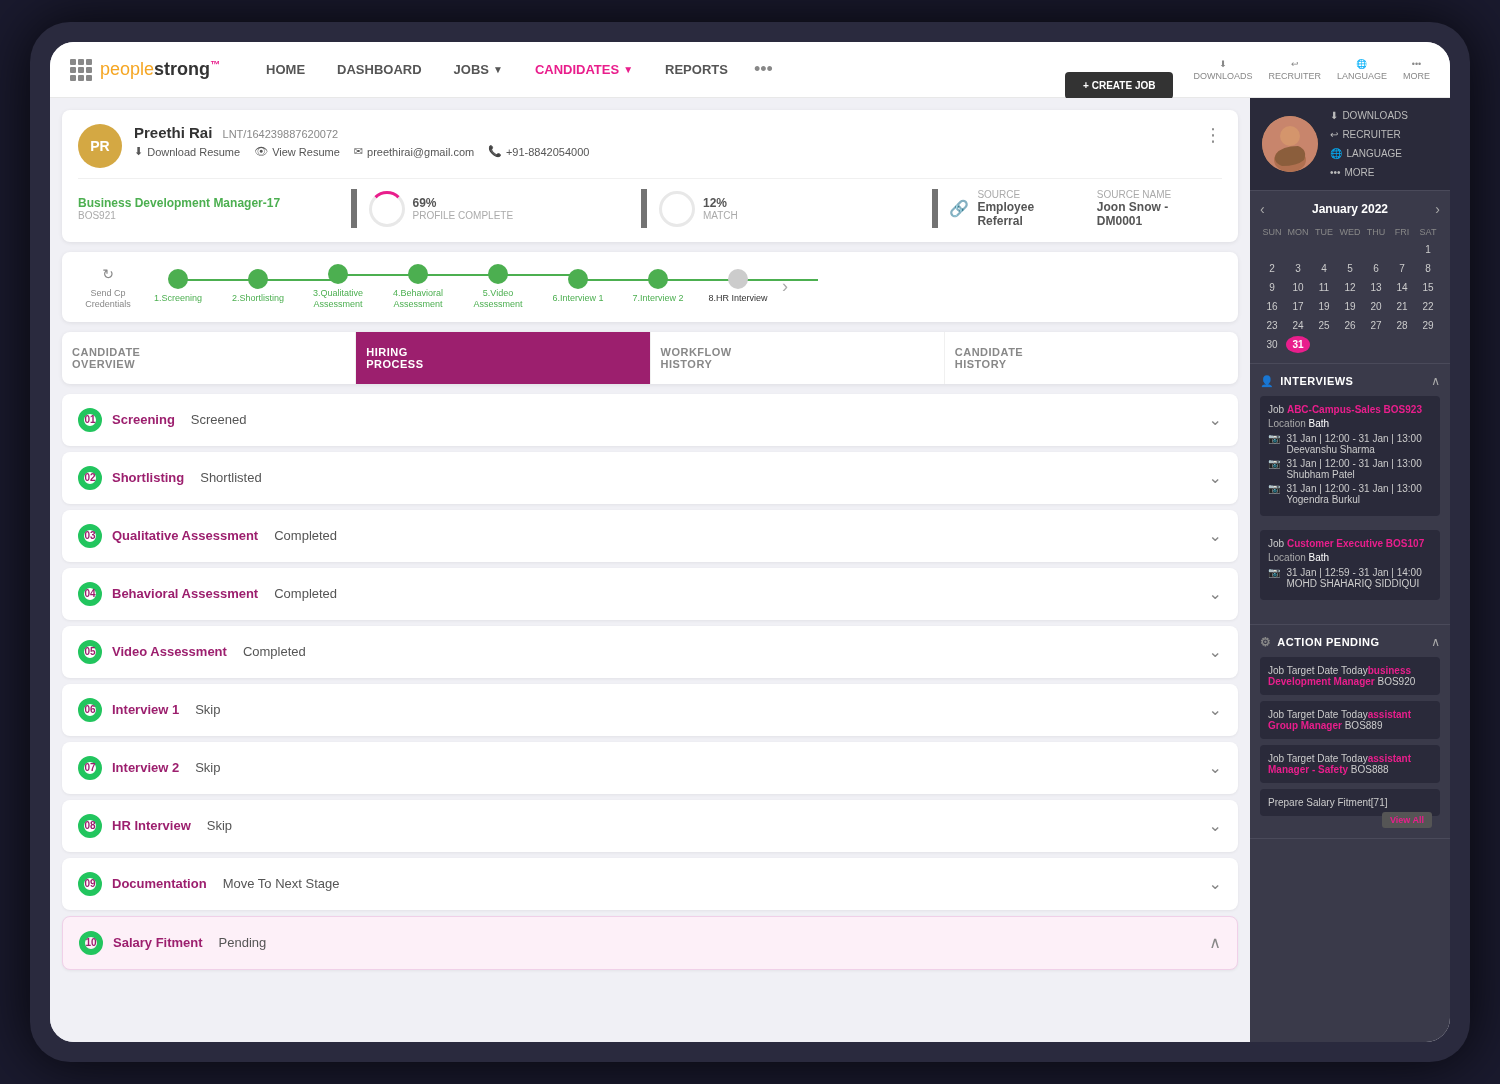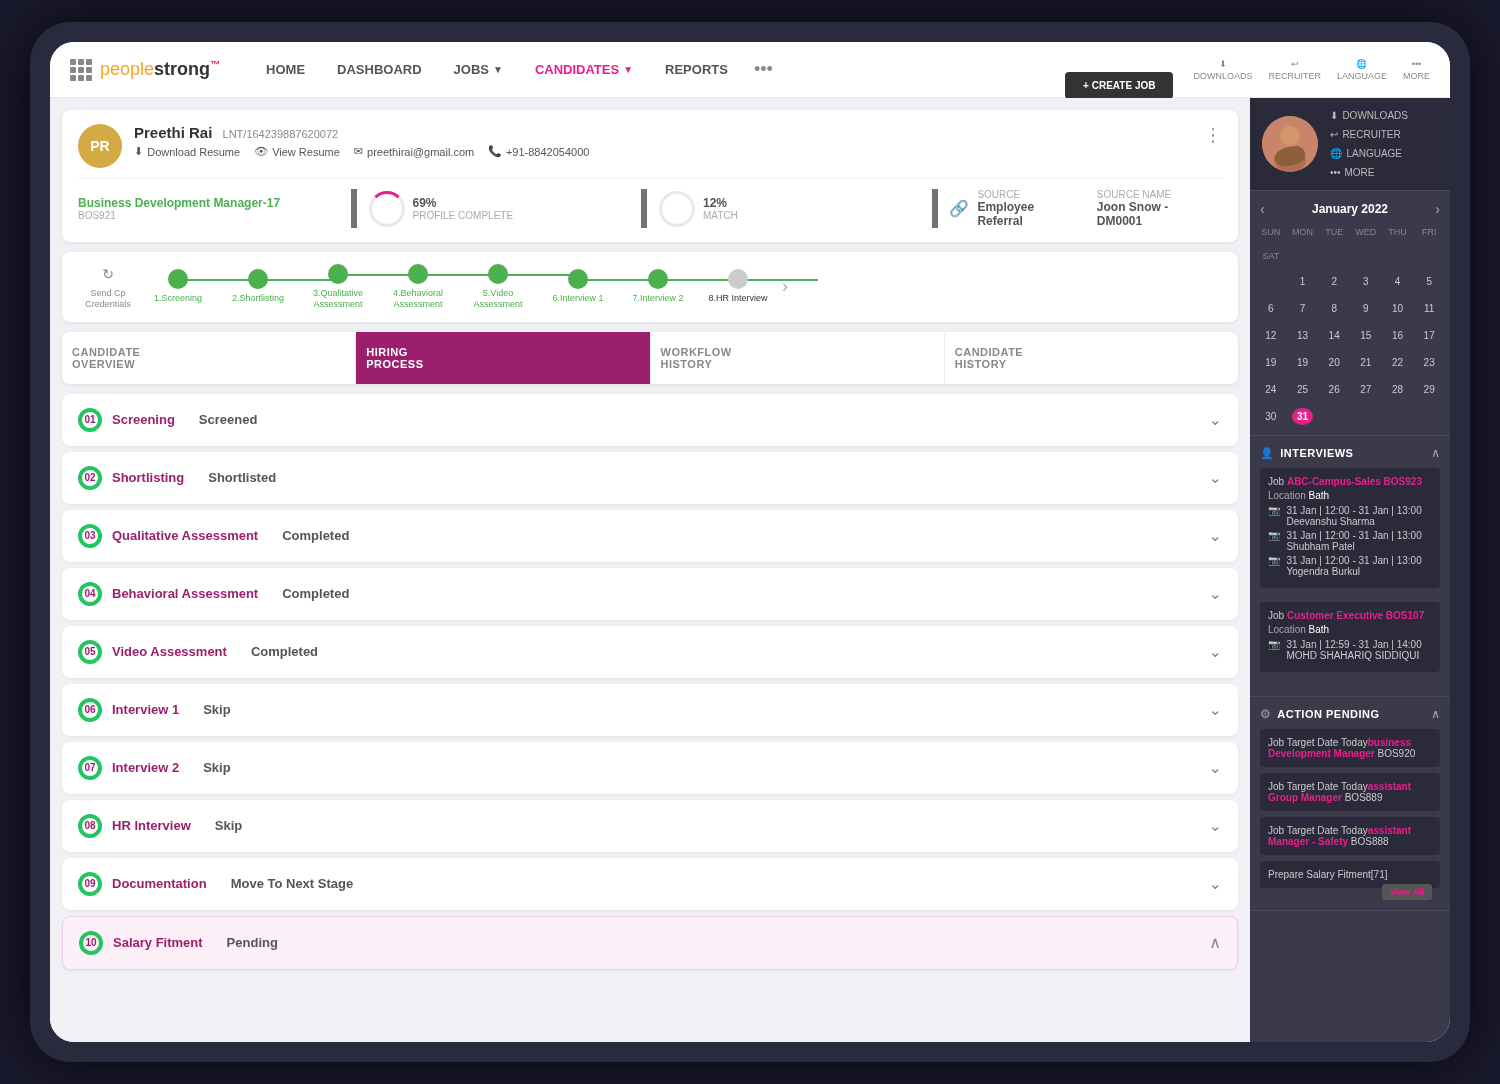--- a/index.html
+++ b/index.html
@@ -320,39 +320,38 @@
     }
     .process-item-left {
       display: flex;
       align-items: center;
       gap: 10px;
     }
     .step-number {
       width: 24px;
       height: 24px;
       border-radius: 50%;
-      border: 4px solid #22c55e;
+      border: 6px solid #22c55e;
       display: flex;
       align-items: center;
       justify-content: center;
       font-size: 10px;
       color: #9c1f6e;
       font-weight: 600;
       flex-shrink: 0;
     }
     .process-name {
       font-size: 13px;
       font-weight: 700;
       color: #9c1f6e;
     }
     .process-status {
       font-size: 13px;
       color: #555;
-      margin-left: 14px;
-      font-weight: bold;
+      margin-left: 6px;
     }
     .chevron-icon { font-size: 16px; color: #888; }
     
     .right-sidebar {
       width: 200px;
       background: #3a3a4a;
       flex-shrink: 0;
       overflow-y: auto;
       display: flex;
       flex-direction: column;
@@ -404,21 +403,21 @@
       border-bottom: 1px solid #4a4a5a;
     }
     .cal-header {
       display: flex;
       align-items: center;
       justify-content: space-between;
       margin-bottom: 8px;
     }
     .cal-title { font-size: 12px; color: #fff; font-weight: 600; }
     .cal-nav { color: #aaa; cursor: pointer; font-size: 14px; }
-    .cal-grid { display: grid; grid-template-columns: repeat(6, 1fr); gap: 10px; }
+    .cal-grid { display: grid; grid-template-columns: repeat(7, 1fr); gap: 2px; }
     .cal-day-header { font-size: 9px; color: #888; text-align: center; padding: 2px 0; }
     .cal-day {
       font-size: 10px;
       color: #ccc;
       text-align: center;
       padding: 3px 2px;
       border-radius: 3px;
       cursor: pointer;
     }
     .cal-day.today {

